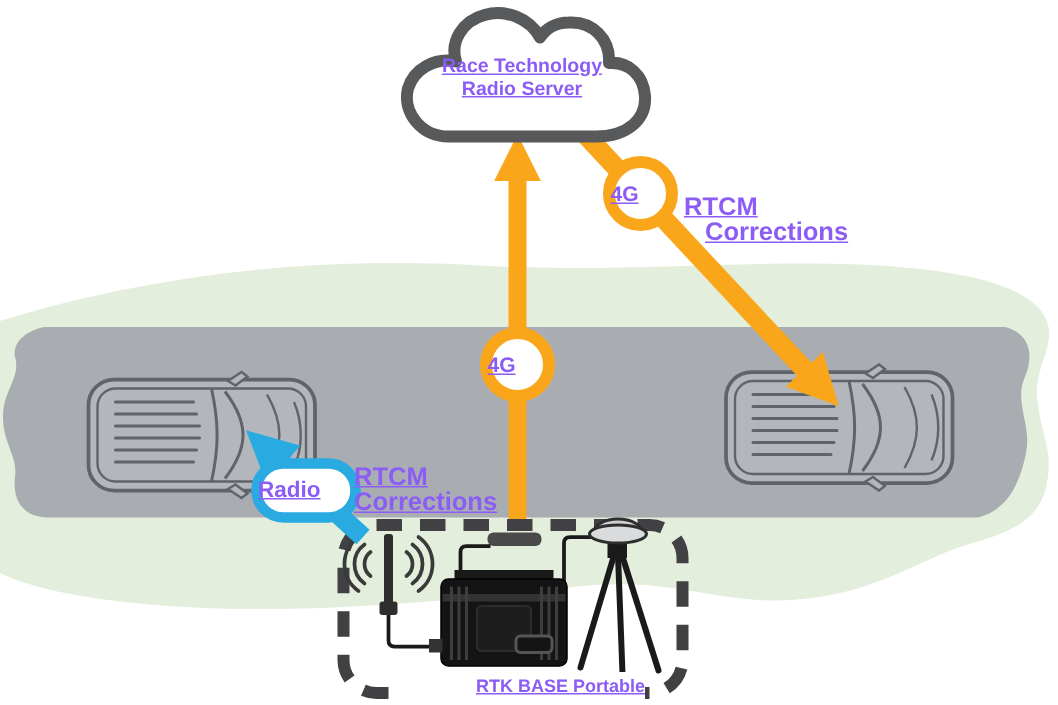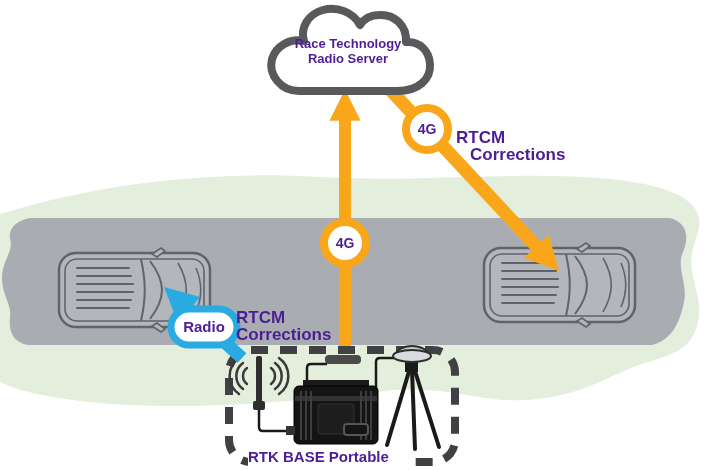--- a/index.html
+++ b/index.html
@@ -7,33 +7,34 @@
     position:relative;
     width:705px;height:470px;
     overflow:hidden;
     background:#fff;
     font-family:"Liberation Sans",sans-serif;
   }
   .stage svg{position:absolute;left:0;top:0;}
   .lbl{
     position:absolute;
     font-weight:bold;
-    color:#4c1d95;
+    color:#8b5cf6;
     white-space:nowrap;
+    text-decoration:underline;
   }
   .cloud-label{left:263px;top:36px;width:170px;text-align:center;font-size:13px;line-height:15px;}
-  .badge-4g{width:40px;height:20px;line-height:20px;text-align:center;font-size:14px;}
+  .badge-4g{width:40px;height:20px;line-height:20px;font-size:14px;}
   .badge-4g.upper{left:407px;top:119px;}
   .badge-4g.lower{left:325px;top:233px;}
   .rtcm{font-size:17px;line-height:17px;}
   .rtcm.right{left:456px;top:129px;}
   .rtcm.right .l2{margin-left:14px;}
   .rtcm.left{left:236px;top:309px;}
-  .radio-label{left:172px;top:317px;width:64px;height:20px;line-height:20px;text-align:center;font-size:15px;}
-  .base-label{left:248px;top:448px;width:164px;height:18px;line-height:18px;text-align:left;font-size:15px;background:#fff;}
+  .radio-label{left:172px;top:317px;width:64px;height:20px;line-height:20px;font-size:15px;}
+  .base-label{left:266px;top:448px;width:164px;height:18px;line-height:18px;text-align:right;font-size:12px;background:#fff;}
 </style>
 </head>
 <body>
 
 <div class="stage">
 
   <svg width="705" height="470" viewBox="0 0 705 470">
     <defs>
       <marker id="ah-orange" viewBox="0 0 10 10" refX="6" refY="5" markerWidth="2.6" markerHeight="2.6" orient="auto">
         <path d="M0,0 L10,5 L0,10 Z" fill="#FAA61A"></path>

